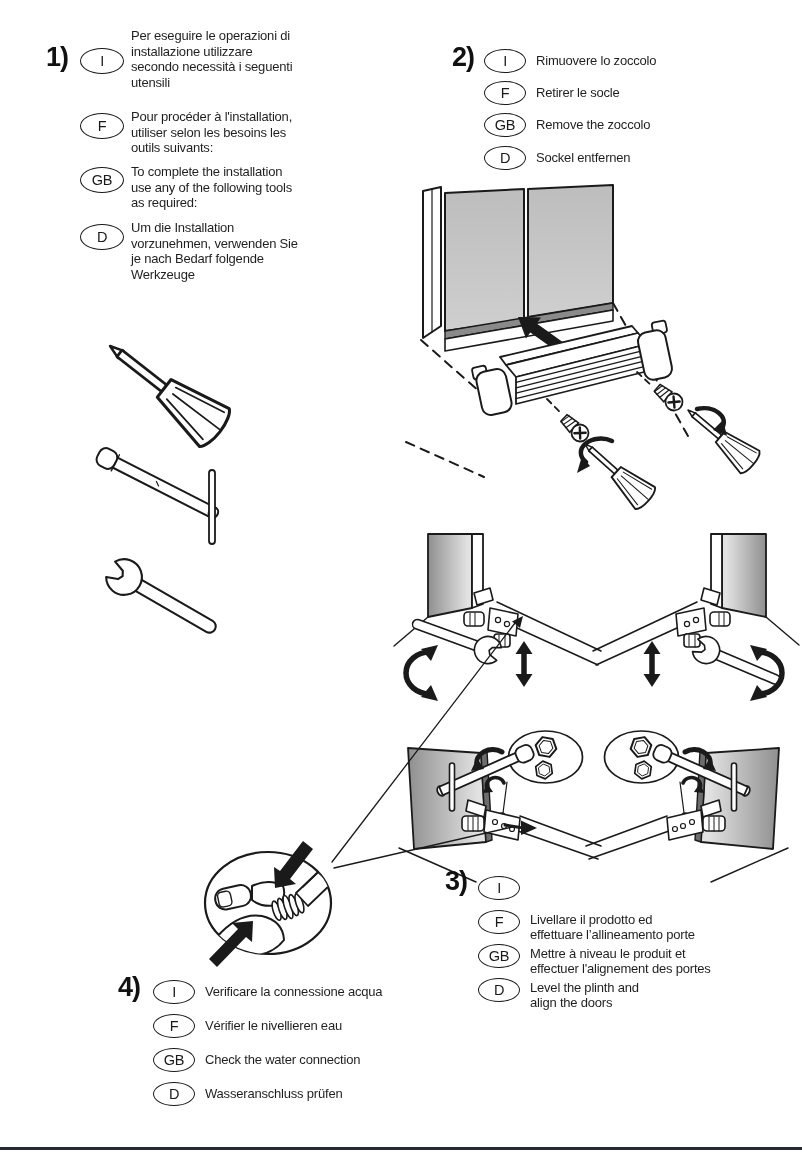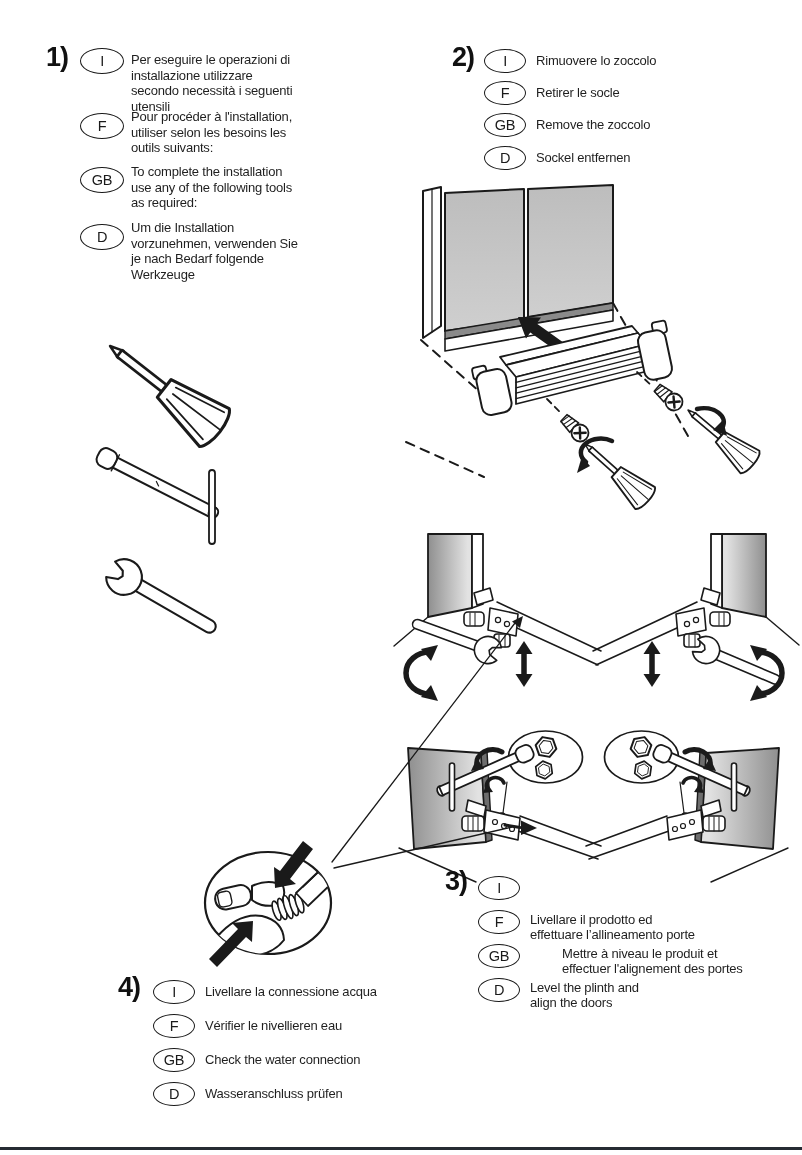--- a/index.html
+++ b/index.html
@@ -318,21 +318,21 @@
       <polygon points="523,616 520,628 512,621.5" fill="#1a1a1a" stroke="none"></polygon>
       <line x1="334" y1="868" x2="512" y2="827" stroke-width="1.3"></line>
     </g>
   </svg>
 
   <div class="num" style="left:46px;top:42px">1)</div>
   <div class="oval big" style="left:80px;top:48px">I</div>
   <div class="oval big" style="left:80px;top:113px">F</div>
   <div class="oval big" style="left:80px;top:167px">GB</div>
   <div class="oval big" style="left:80px;top:224px">D</div>
-  <div class="txt" style="left:131px;top:52px;width:200px">Per eseguire le operazioni di
+  <div class="txt" style="left:131px;top:28px;width:200px">Per eseguire le operazioni di
 installazione utilizzare
 secondo necessità i seguenti
 utensili</div>
   <div class="txt" style="left:131px;top:109px;width:200px">Pour procéder à l'installation,
 utiliser selon les besoins les
 outils suivants:</div>
   <div class="txt" style="left:131px;top:220px;width:200px">Um die Installation
 vorzunehmen, verwenden Sie
 je nach Bedarf folgende
 Werkzeuge</div>
@@ -350,29 +350,29 @@
   <div class="txt" style="left:536px;top:117px;width:220px">Remove the zoccolo</div>
   <div class="txt" style="left:536px;top:150px;width:220px">Sockel entfernen</div>
 
   <div class="num" style="left:445px;top:866px">3)</div>
   <div class="oval" style="left:478px;top:876px">I</div>
   <div class="oval" style="left:478px;top:910px">F</div>
   <div class="oval" style="left:478px;top:944px">GB</div>
   <div class="oval" style="left:478px;top:978px">D</div>
   <div class="txt tight" style="left:530px;top:871px;width:230px">Livellare il prodotto ed
 effettuare l’allineamento porte</div>
-  <div class="txt tight" style="left:562px;top:905px;width:230px">Mettre à niveau le produit et
+  <div class="txt tight" style="left:530px;top:905px;width:230px">Mettre à niveau le produit et
 effectuer l'alignement des portes</div>
   <div class="txt tight" style="left:530px;top:939px;width:230px">Level the plinth and
 align the doors</div>
 
   <div class="num" style="left:118px;top:972px">4)</div>
   <div class="oval" style="left:153px;top:980px">I</div>
   <div class="oval" style="left:153px;top:1014px">F</div>
   <div class="oval" style="left:153px;top:1048px">GB</div>
   <div class="oval" style="left:153px;top:1082px">D</div>
-  <div class="txt" style="left:205px;top:984px;width:230px">Livellare la connessione acqua</div>
+  <div class="txt" style="left:205px;top:984px;width:230px">Verificare la connessione acqua</div>
   <div class="txt" style="left:205px;top:1018px;width:230px">Vérifier le nivellieren eau</div>
   <div class="txt" style="left:205px;top:1052px;width:230px">Check the water connection</div>
   <div class="txt" style="left:205px;top:1086px;width:230px">Wasseranschluss prüfen</div>
 
   <div class="rule"></div>
 </div>
 
 </body></html>

